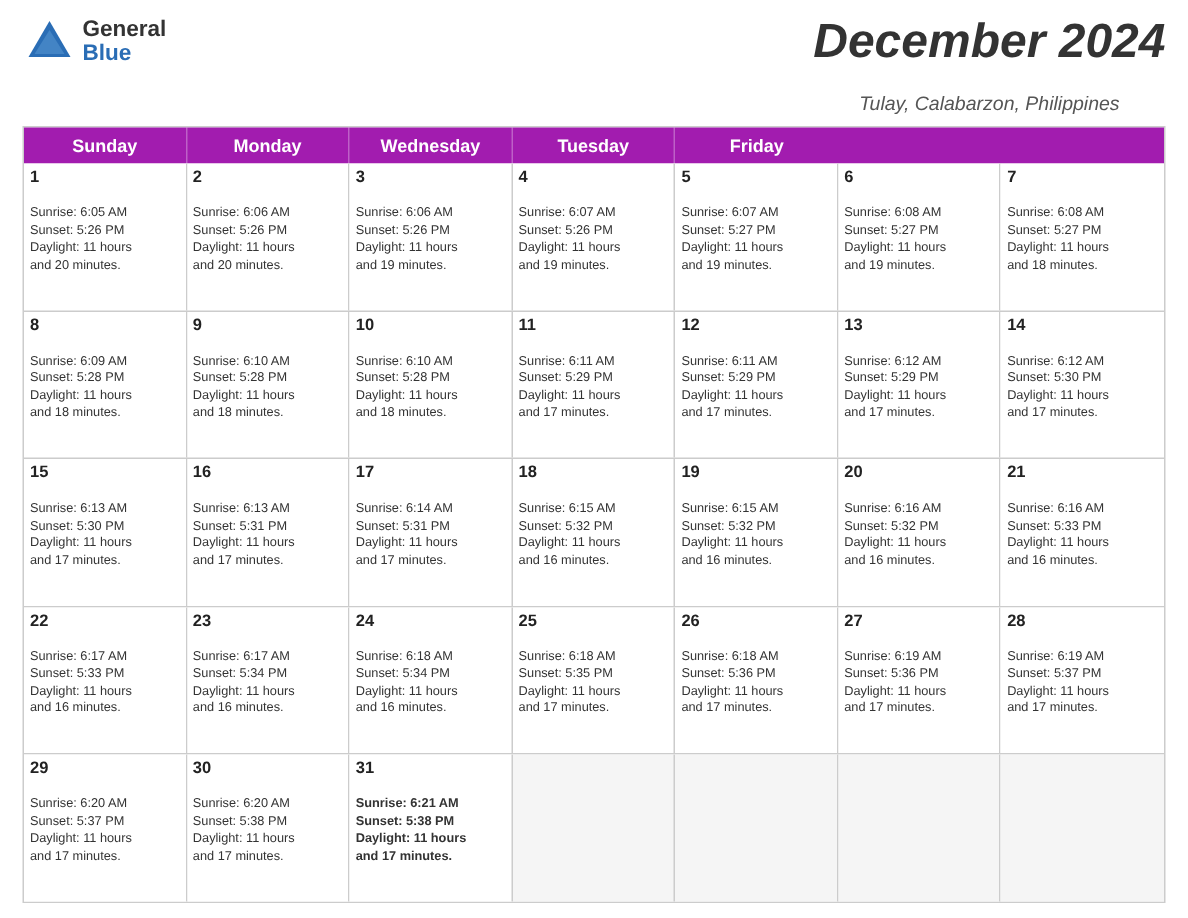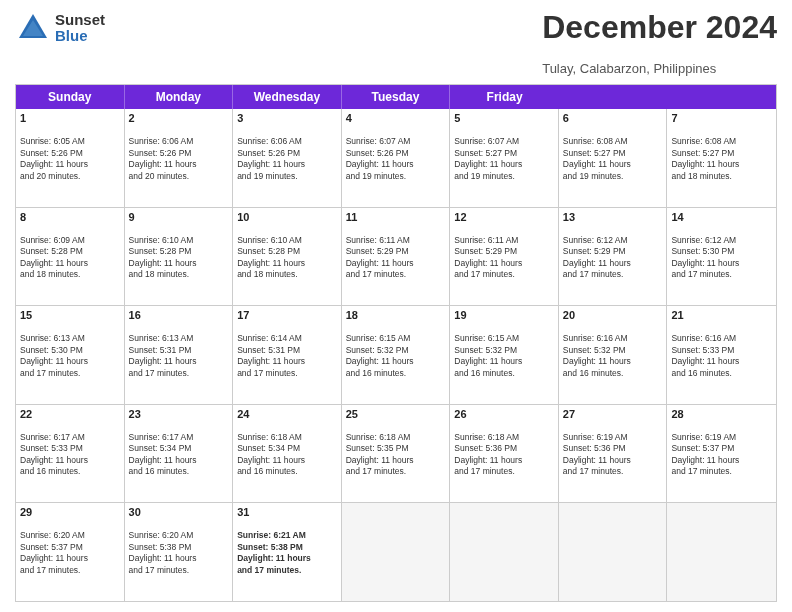--- a/index.html
+++ b/index.html
@@ -41,21 +41,22 @@
     .logo-blue {
       font-size: 15px;
       font-weight: bold;
       color: #2a6db5;
     }
     .logo-icon {
       width: 36px;
       height: 36px;
     }
     .title-area {
-      text-align: left;
+      text-align: center;
+      font-style: italic;
     }
     .month-title {
       font-size: 32px;
       font-weight: bold;
       color: #333;
       line-height: 1.1;
     }
     .location {
       font-size: 13px;
       color: #555;
@@ -63,21 +64,21 @@
     }
     .calendar {
       flex: 1;
       display: flex;
       flex-direction: column;
       border: 1px solid #ccc;
     }
     .cal-header {
       display: grid;
       grid-template-columns: repeat(7, 1fr);
-      background: #6d28d9;
+      background: #a21caf;
     }
     .cal-header-cell {
       color: #fff;
       text-align: center;
       font-size: 12px;
       font-weight: bold;
       padding: 5px 2px;
       border-right: 1px solid rgba(255,255,255,0.3);
     }
     .cal-header-cell:last-child { border-right: none; }
@@ -122,21 +123,21 @@
 <body>
 
 <div class="page">
   <div class="header">
     <div class="logo">
       <svg class="logo-icon" viewBox="0 0 36 36">
         <polygon points="18,4 32,28 4,28" fill="#2a6db5"></polygon>
         <polygon points="18,10 28,26 8,26" fill="#5b9bd5" opacity="0.5"></polygon>
       </svg>
       <div class="logo-text">
-        <span class="logo-general">Sunset</span>
+        <span class="logo-general">General</span>
         <span class="logo-blue">Blue</span>
       </div>
     </div>
     <div class="title-area">
       <div class="month-title">December 2024</div>
       <div class="location">Tulay, Calabarzon, Philippines</div>
     </div>
   </div>
 
   <div class="calendar">

